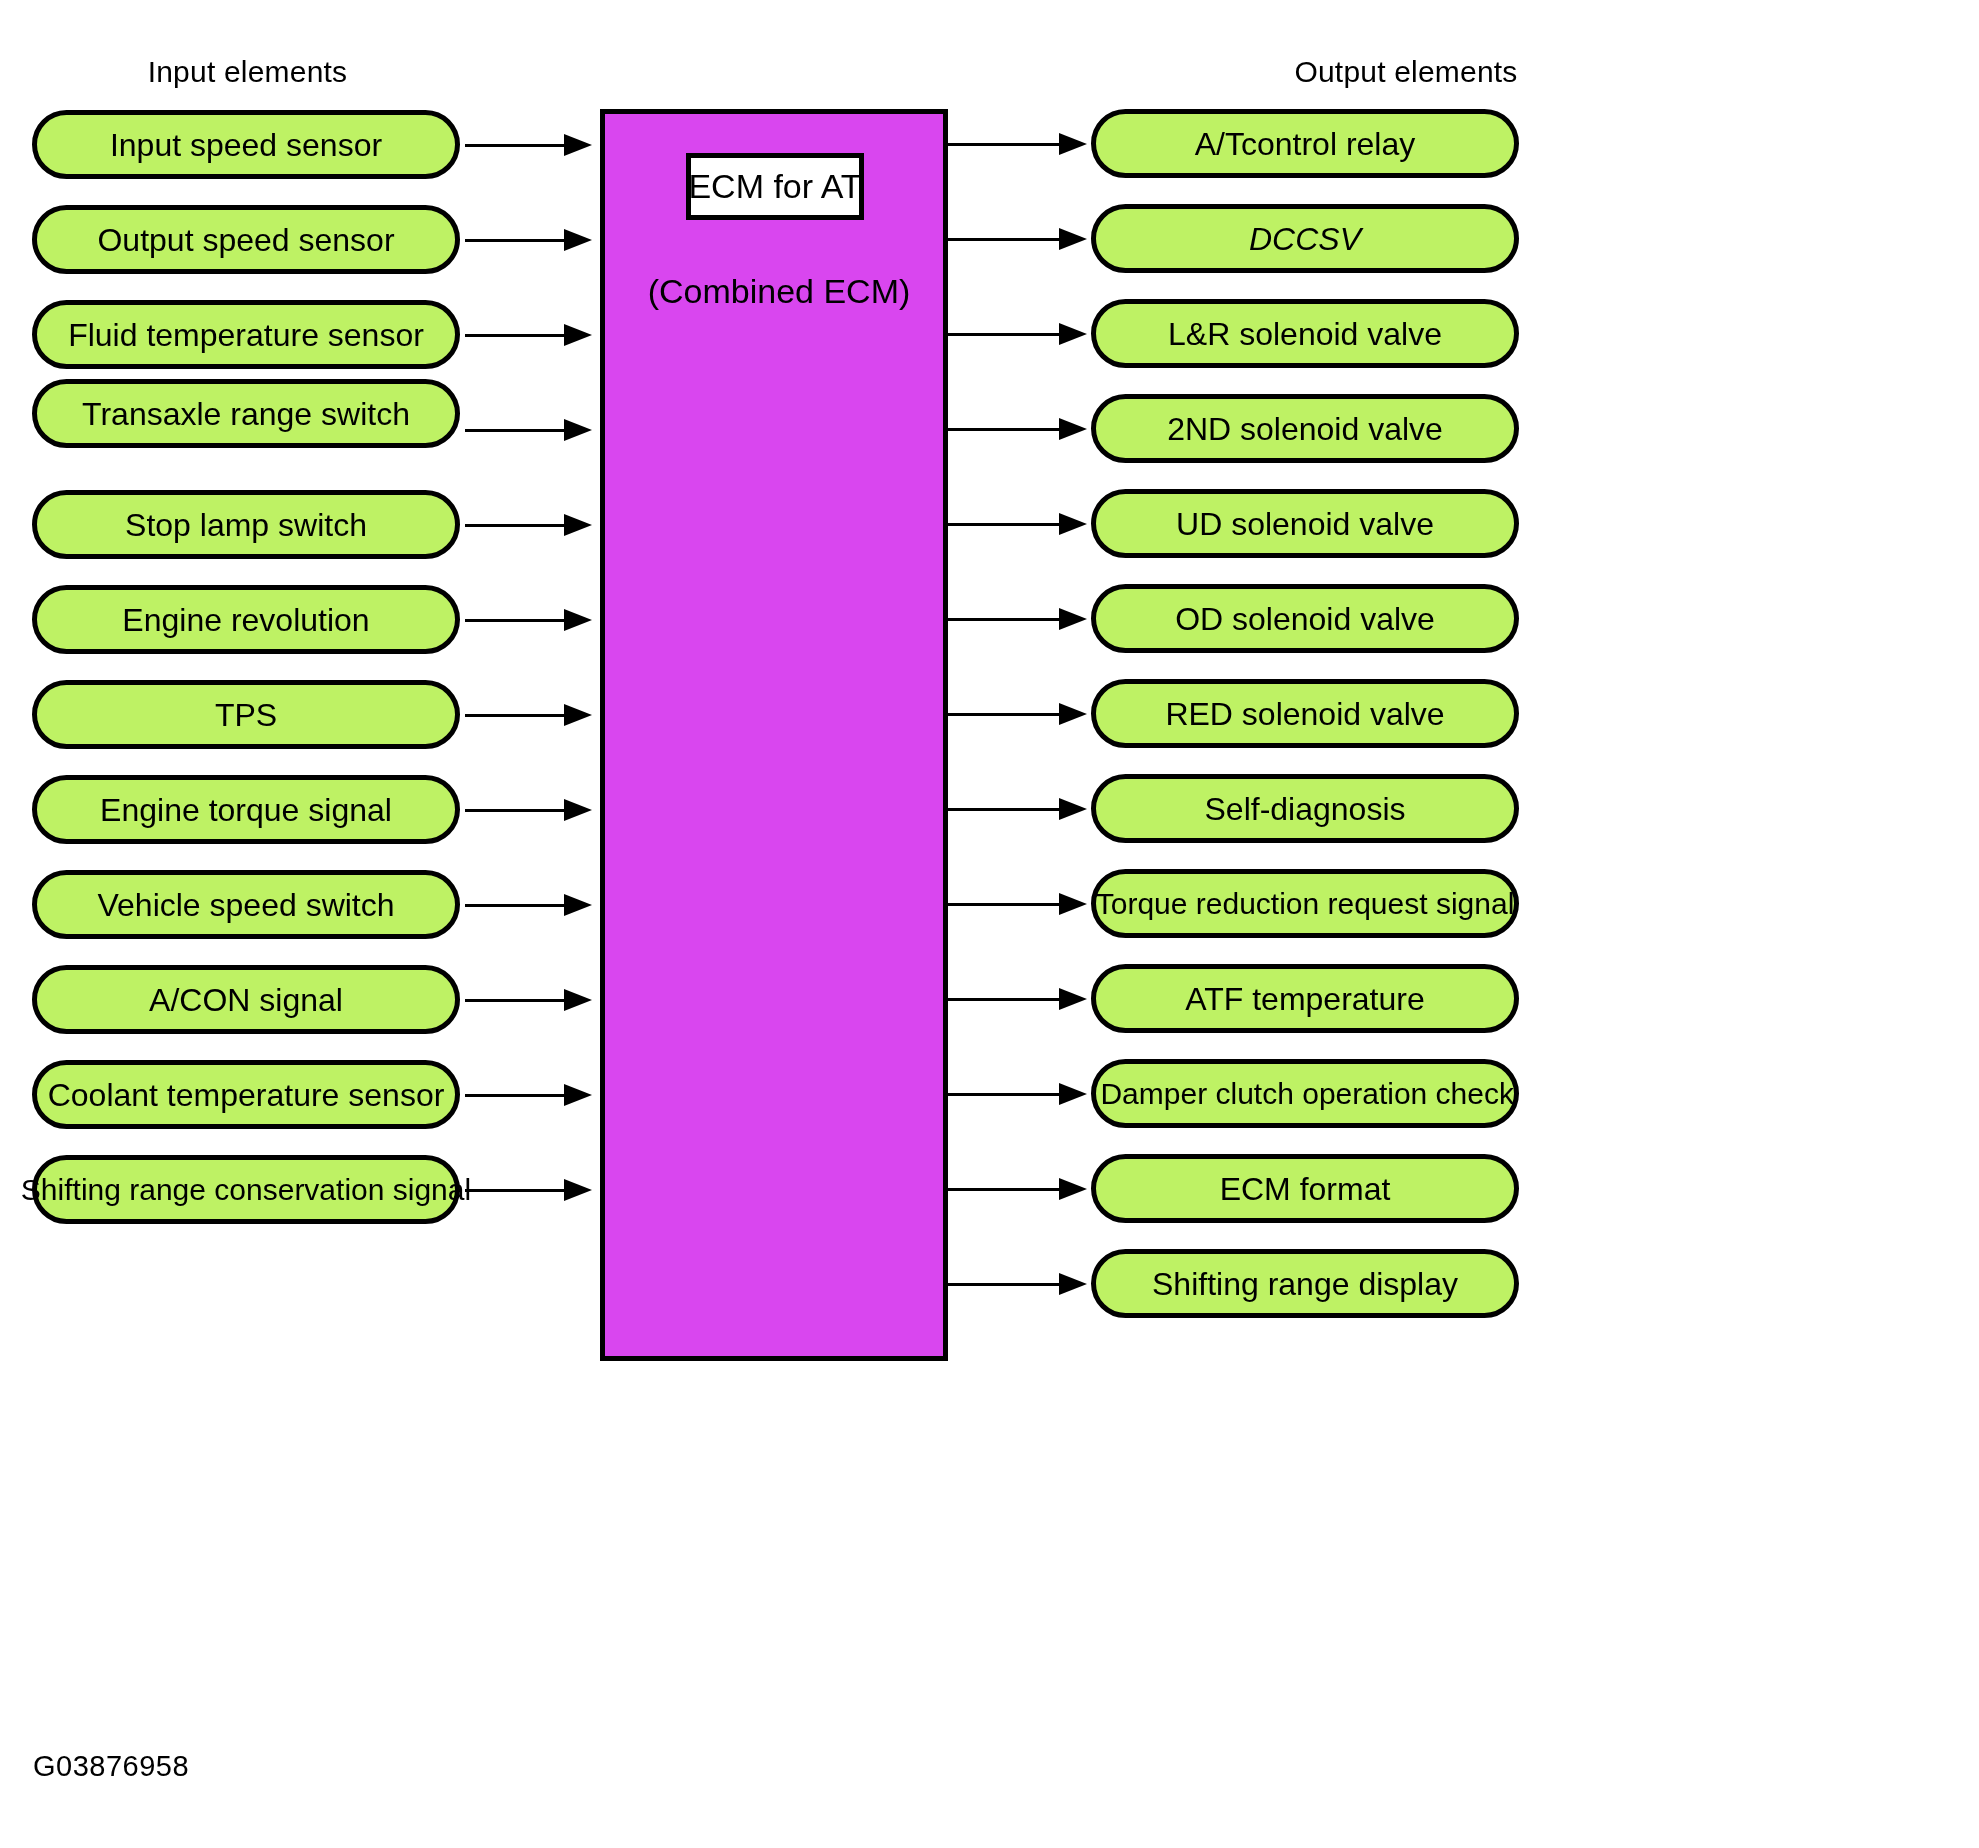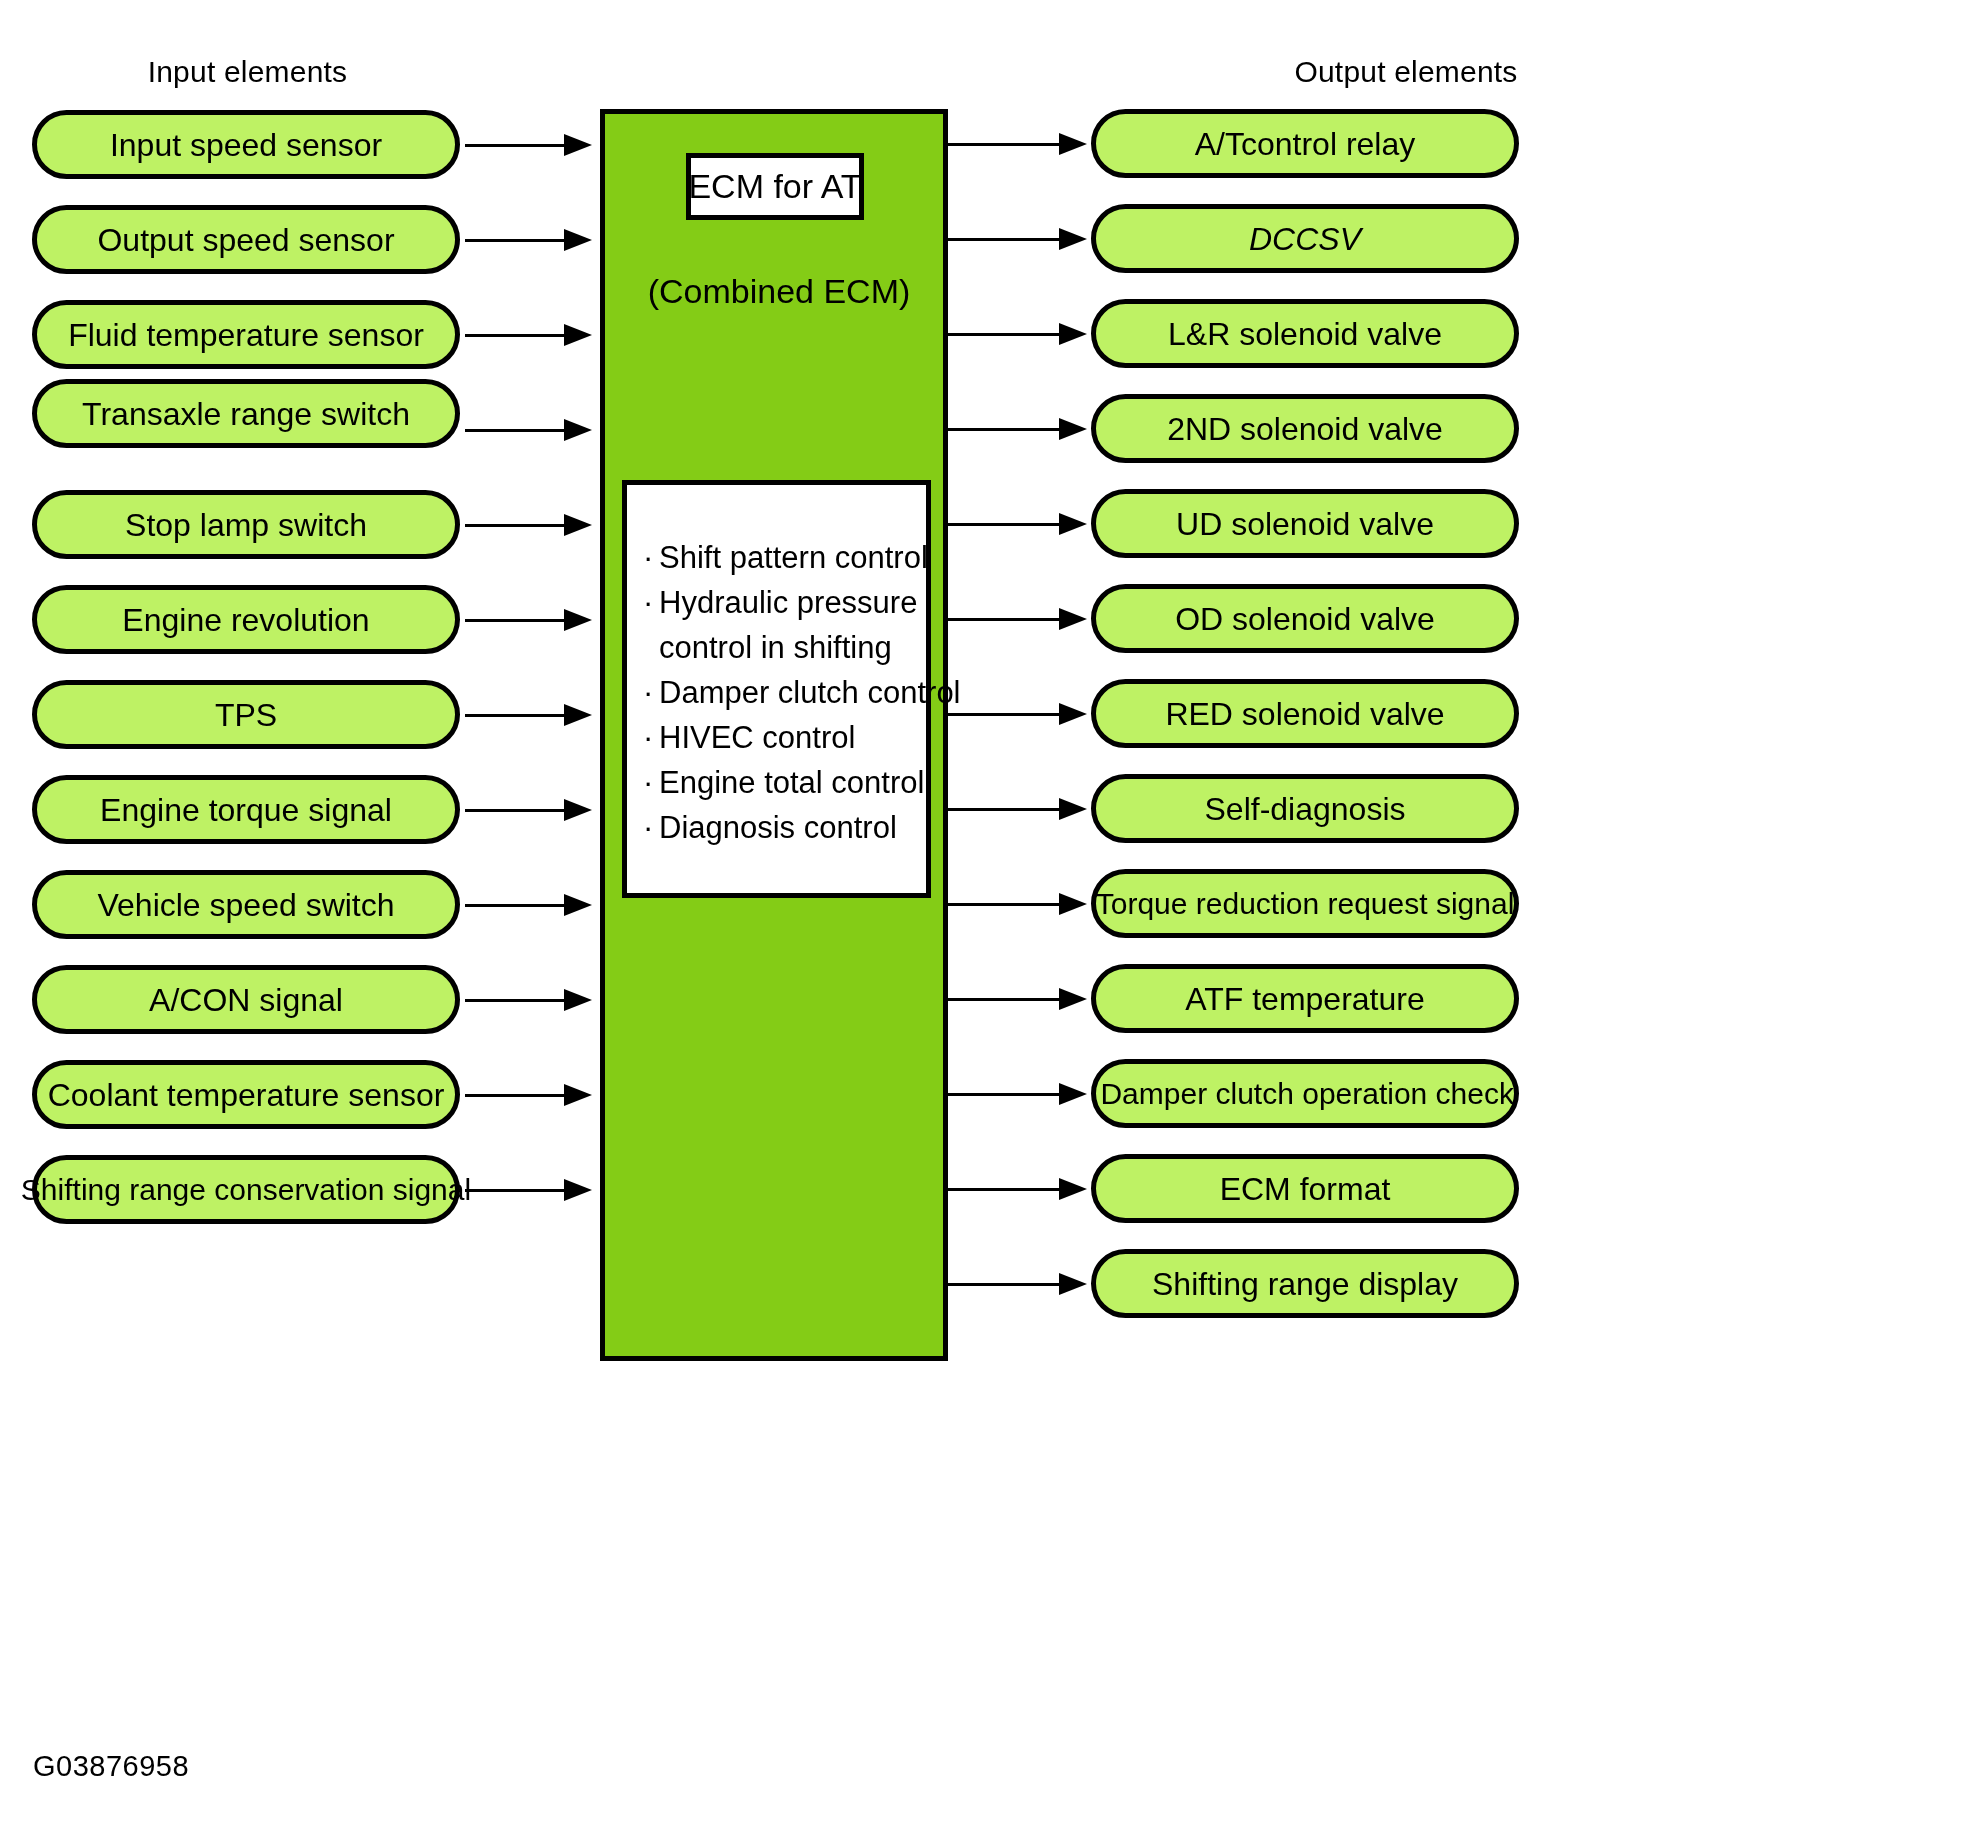--- a/index.html
+++ b/index.html
@@ -79,21 +79,21 @@
 
   
   #ecm-column {
     position: absolute;
     left: 600px;
     top: 109px;
     width: 348px;
     height: 1252px;
     box-sizing: border-box;
     border: 5px solid #000;
-    background: #84cc16;
+    background: #d946ef;
   }
   #ecm-title-box {
     position: absolute;
     left: 81px;
     top: 39px;
     width: 178px;
     height: 67px;
     box-sizing: border-box;
     border: 5px solid #000;
     background: #fff;
@@ -340,25 +340,16 @@
       <span class="shaft"></span>
       <span class="head"></span>
     </div>
   </div>
 
 <div id="ecm-column">
   <div id="ecm-title-box">
     <span>ECM for AT</span>
   </div>
   <div id="ecm-subtitle">(Combined ECM)</div>
-  <div id="control-list-box">
-      <span class="control-item bulleted">Shift pattern control</span>
-      <span class="control-item bulleted">Hydraulic pressure</span>
-      <span class="control-item cont">control in shifting</span>
-      <span class="control-item bulleted">Damper clutch control</span>
-      <span class="control-item bulleted">HIVEC control</span>
-      <span class="control-item bulleted">Engine total control</span>
-      <span class="control-item bulleted">Diagnosis control</span>
-    </div>
 </div>
 
 <div id="figure-caption">G03876958</div>
 
 
 </body></html>

